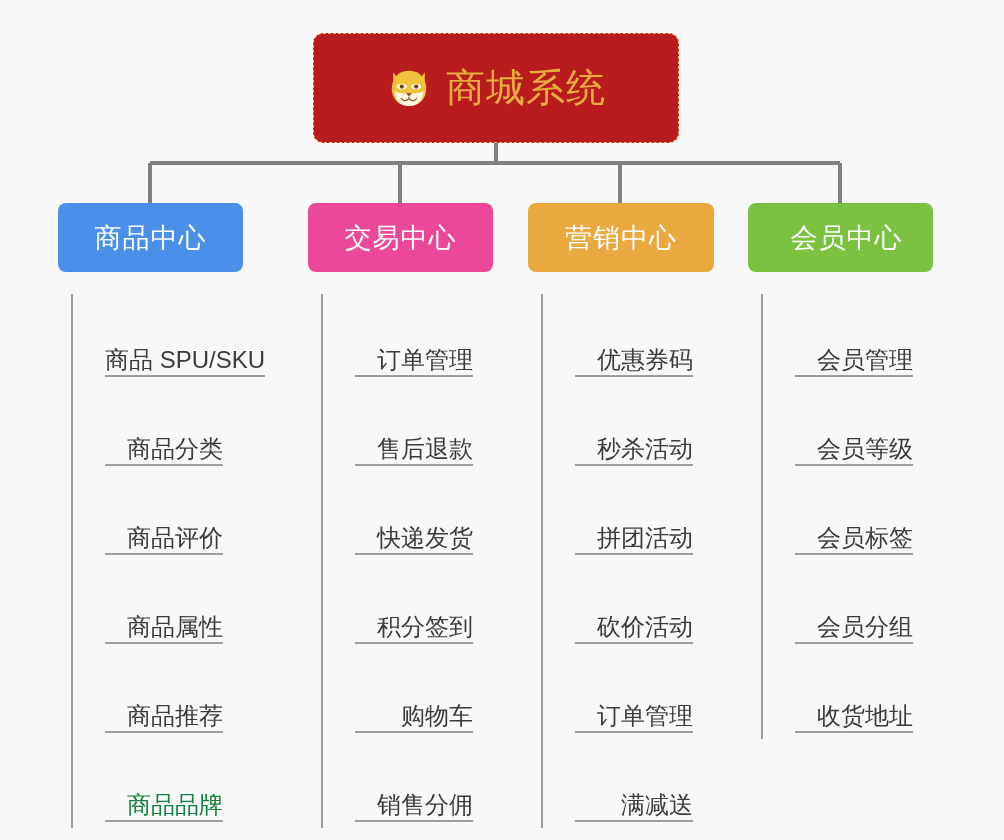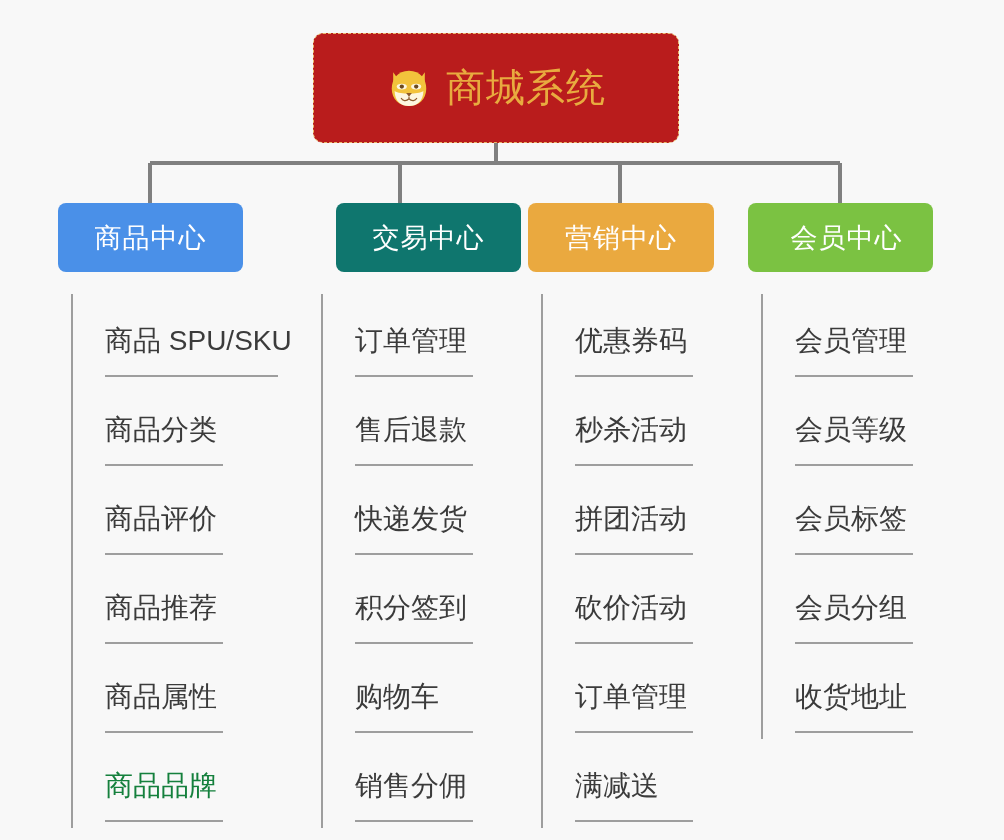--- a/index.html
+++ b/index.html
@@ -102,29 +102,29 @@
   }
   .leaf-item {
     position: relative;
     height: 89px;
     display: flex;
     align-items: flex-end;
     padding-left: 32px;
     padding-bottom: 6px;
   }
   .leaf-label {
-    font-size: 28px;
+    font-size: 24px;
     color: #3b3b3b;
     white-space: nowrap;
     line-height: 1.2;
     position: relative;
-    padding-bottom: 17px;
+    padding-bottom: 0;
     border-bottom: 2px solid #9e9e9e;
     min-width: 118px;
-    text-align: left;
+    text-align: right;
   }
   .leaf-item.wide .leaf-label { min-width: 150px; }
 </style>
 </head>
 <body style="background: rgb(248, 248, 248);">
 
 <div id="mindmap" style="background: rgb(248, 248, 248);">
 
   <div class="root-node" style="background: #b91c1c; border-color: rgb(232, 186, 106);">
     <span class="root-emoji">
@@ -170,33 +170,33 @@
         <div class="leaf-item wide">
           <span class="leaf-label" style="border-bottom-color: rgb(158, 158, 158); color: rgb(59, 59, 59);">商品 SPU/SKU</span>
         </div>
         <div class="leaf-item">
           <span class="leaf-label" style="border-bottom-color: rgb(158, 158, 158); color: rgb(59, 59, 59);">商品分类</span>
         </div>
         <div class="leaf-item">
           <span class="leaf-label" style="border-bottom-color: rgb(158, 158, 158); color: rgb(59, 59, 59);">商品评价</span>
         </div>
         <div class="leaf-item">
+          <span class="leaf-label" style="border-bottom-color: rgb(158, 158, 158); color: rgb(59, 59, 59);">商品属性</span>
+        </div>
+        <div class="leaf-item">
           <span class="leaf-label" style="border-bottom-color: rgb(158, 158, 158); color: rgb(59, 59, 59);">商品推荐</span>
         </div>
         <div class="leaf-item">
-          <span class="leaf-label" style="border-bottom-color: rgb(158, 158, 158); color: rgb(59, 59, 59);">商品属性</span>
-        </div>
-        <div class="leaf-item">
           <span class="leaf-label" style="border-bottom-color: rgb(158, 158, 158); color: #15803d;">商品品牌</span>
         </div>
       </div>
     </div>
 
     <div class="column col-1">
-      <div class="cat-header" style="background: #0f766e; margin-left: 28px;">
+      <div class="cat-header" style="background: #ec4899;">
         <span>交易中心</span>
       </div>
       <div class="leaf-list" style="border-left-color: rgb(158, 158, 158);">
         <div class="leaf-item">
           <span class="leaf-label" style="border-bottom-color: rgb(158, 158, 158); color: rgb(59, 59, 59);">订单管理</span>
         </div>
         <div class="leaf-item">
           <span class="leaf-label" style="border-bottom-color: rgb(158, 158, 158); color: rgb(59, 59, 59);">售后退款</span>
         </div>
         <div class="leaf-item">

